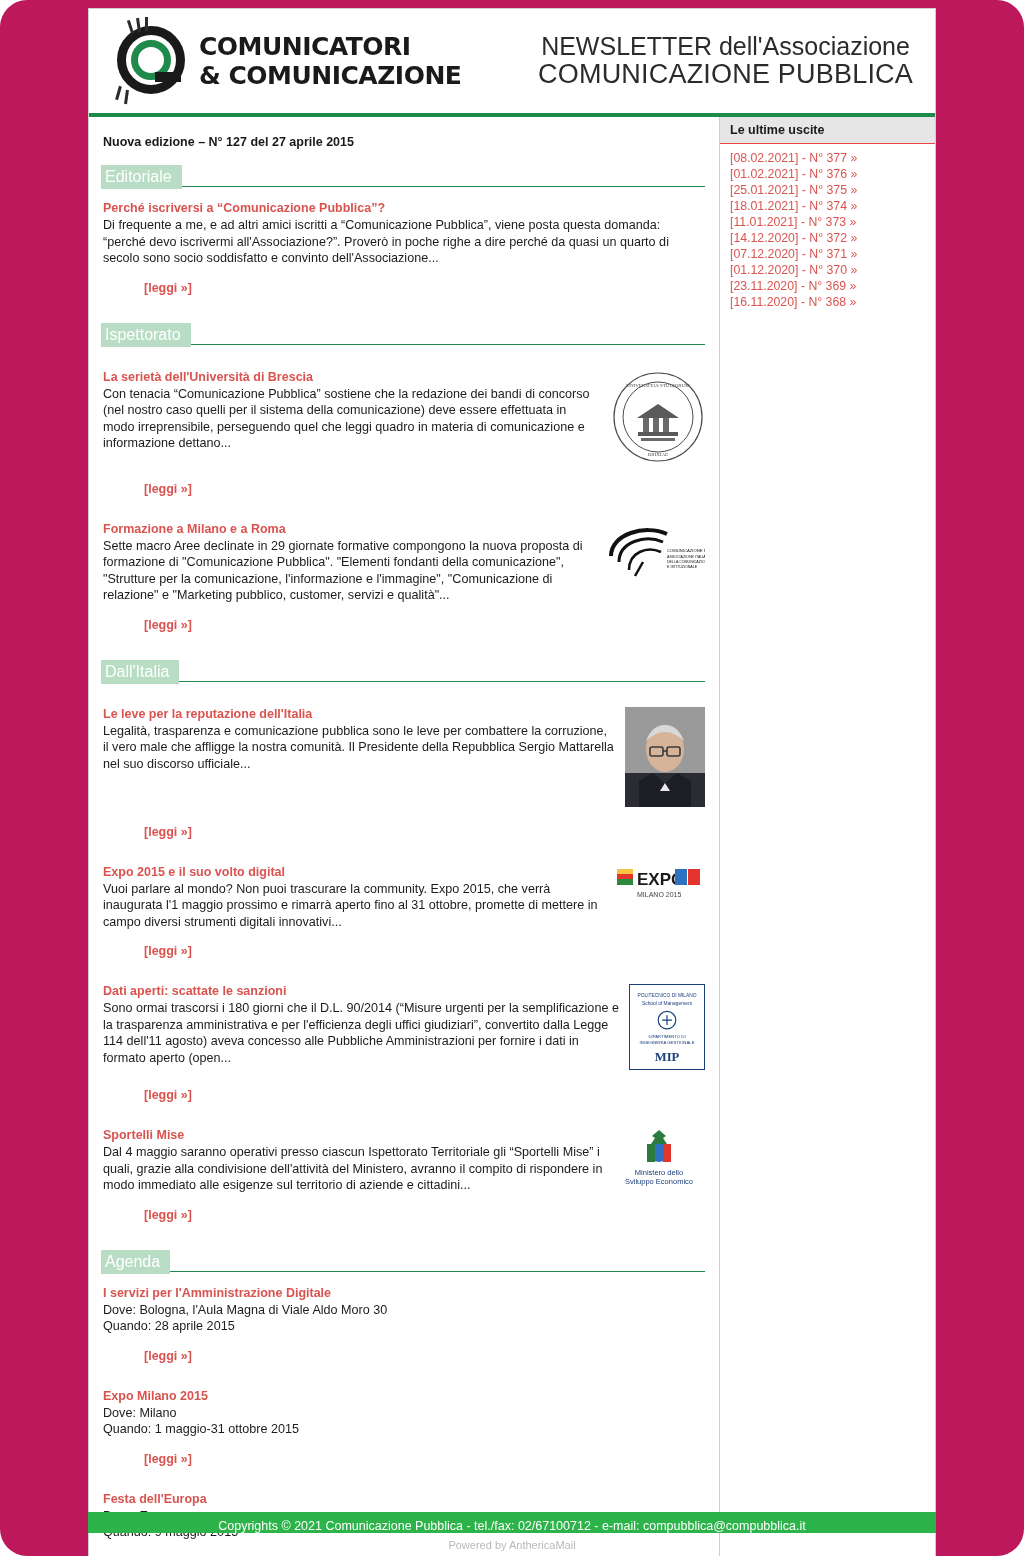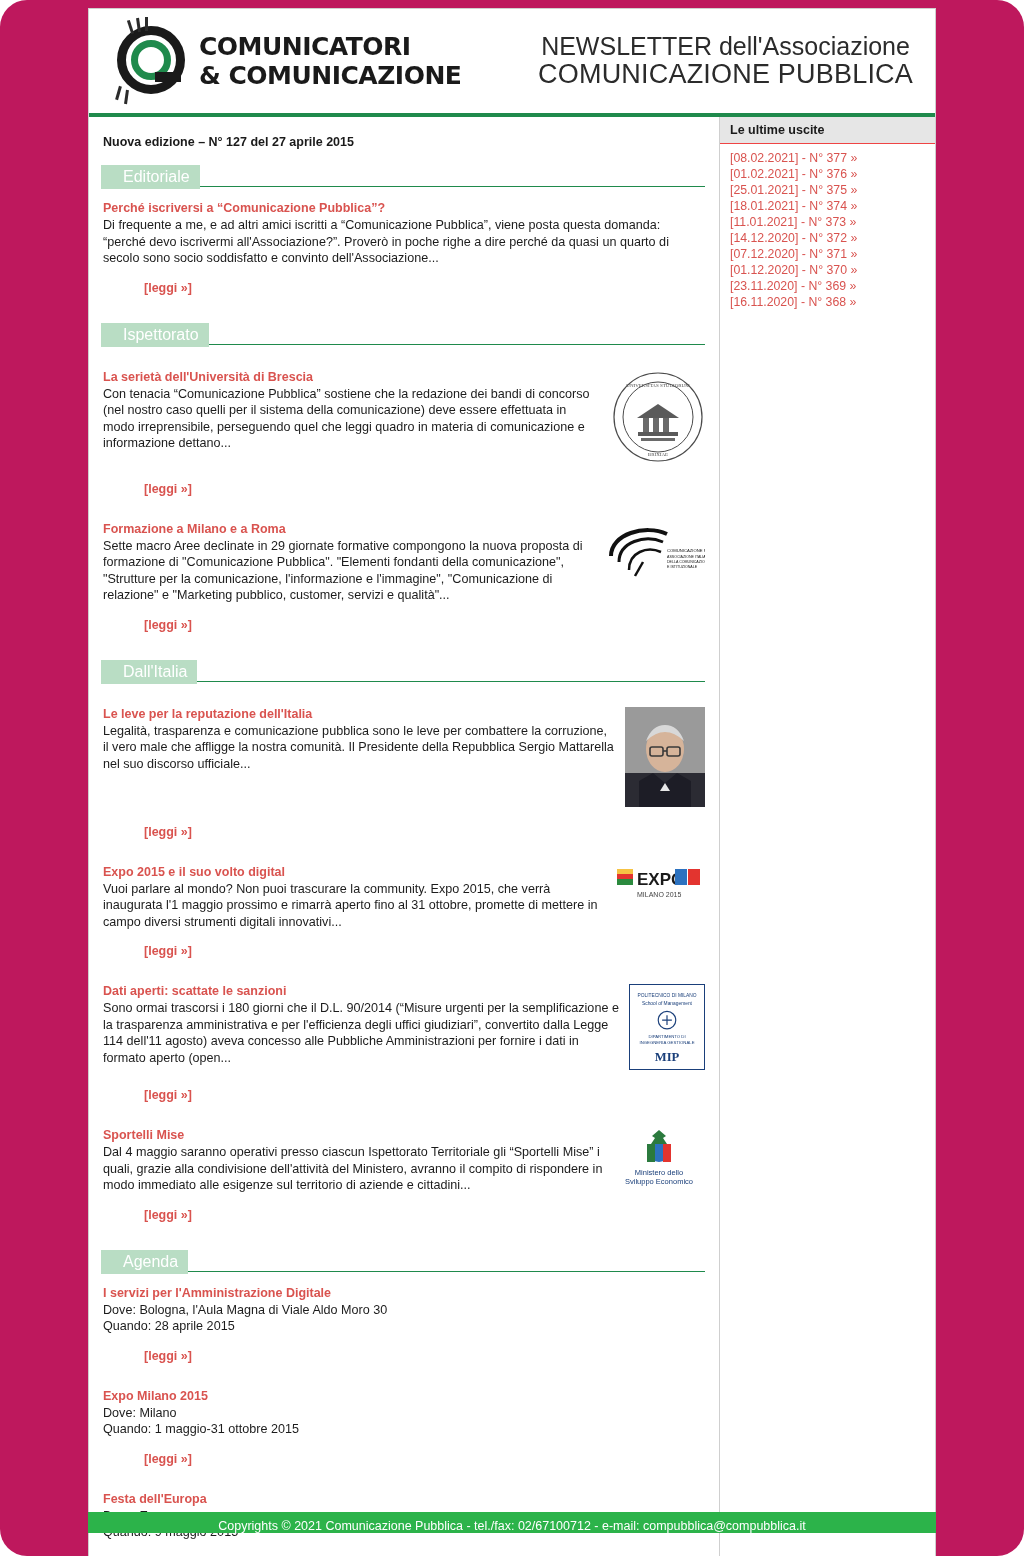--- a/index.html
+++ b/index.html
@@ -95,21 +95,21 @@
     display: flex;
     align-items: flex-end;
     margin: 0 0 12px 0;
     height: 26px;
   }
   .section .tab {
     background: #b9ddc4;
     color: #ffffff;
     font-size: 16px;
     line-height: 24px;
-    padding: 0 10px 0 22px;
+    padding: 0 10px 0 4px;
     font-family: "Liberation Sans", sans-serif;
     white-space: nowrap;
   }
   .section .rule {
     flex: 1;
     border-bottom: 1.5px solid #1f8a4c;
     margin-bottom: 2px;
     height: 1px;
   }
 
@@ -439,14 +439,15 @@
           <a class="side-link" href="#">[16.11.2020] - N° 368 »</a>
         </div>
       </div>
 
     </div>
   </div>
 
   <div class="footer-bar">
     <span>Copyrights © 2021 Comunicazione Pubblica - tel./fax: 02/67100712 - e-mail: compubblica@compubblica.it</span>
   </div>
+  <div class="powered">Powered by AnthericaMail</div>
 
 </div>
 
 </body></html>

